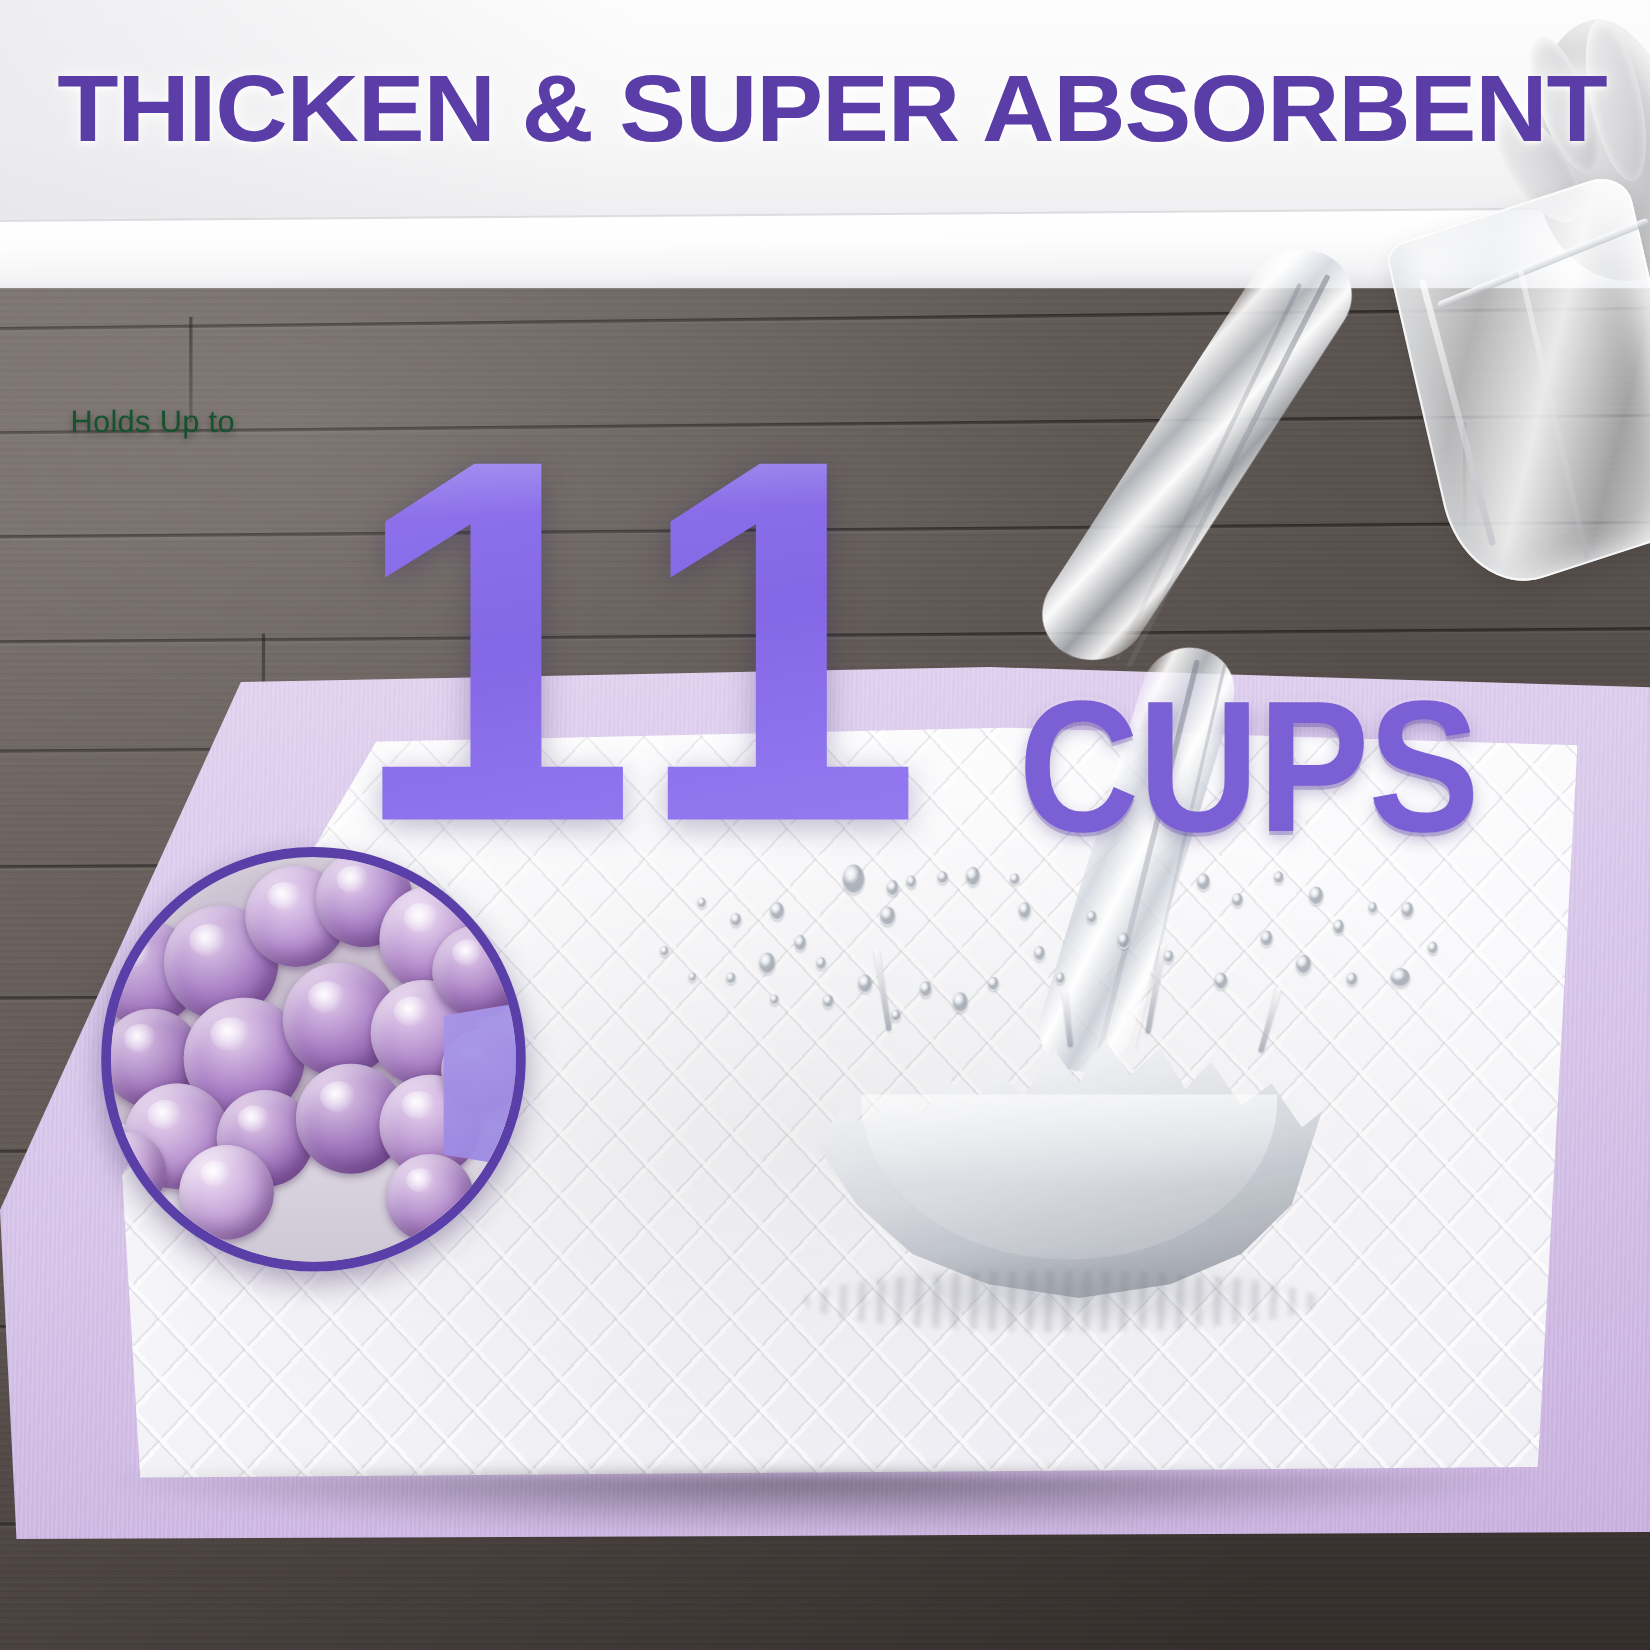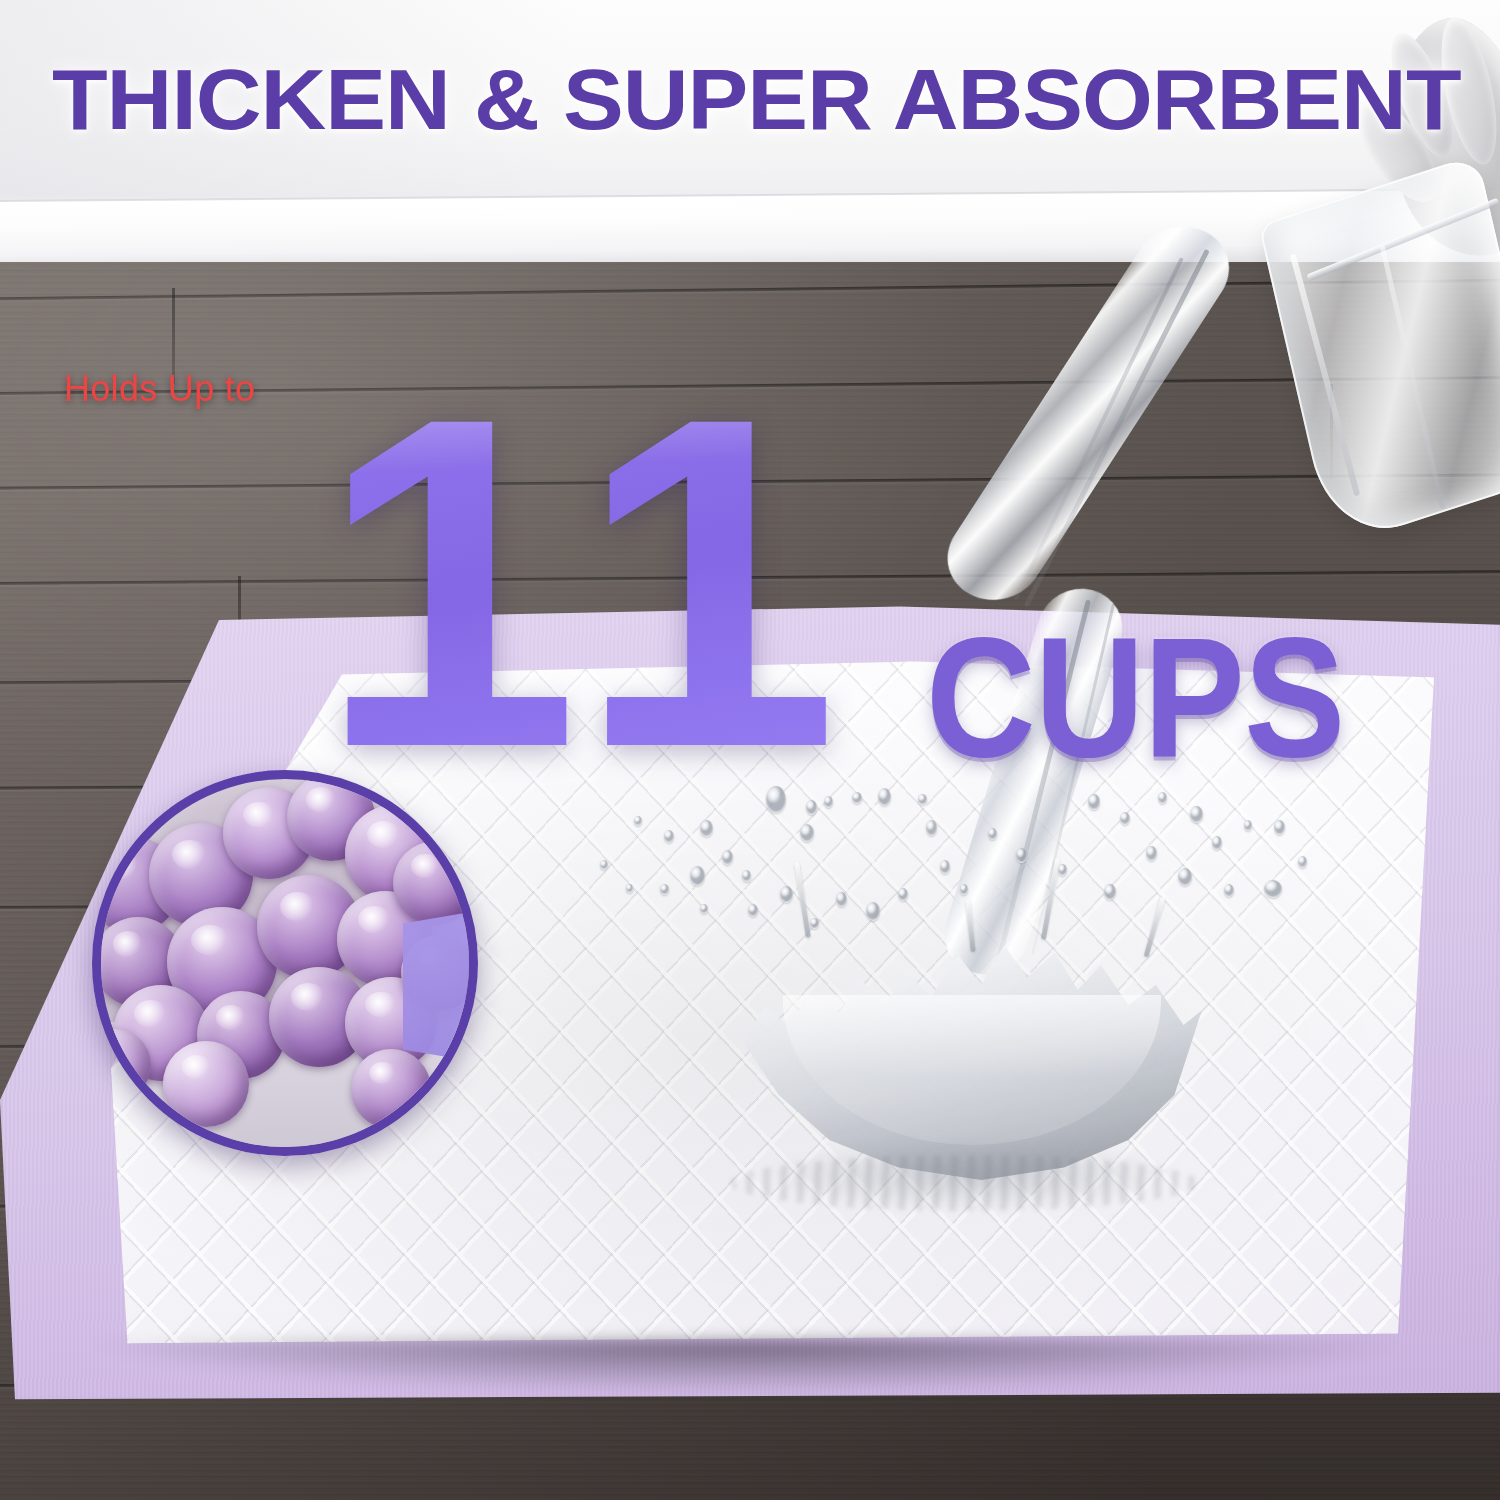--- a/index.html
+++ b/index.html
@@ -82,23 +82,23 @@
     white-space:nowrap;
     transform:scaleX(1.06);
     transform-origin:left center;
     text-shadow:0 2px 5px rgba(255,255,255,.95),0 0 18px rgba(255,255,255,.9);
   }
 
   
   .holds{
     position:absolute;left:64px;top:368px;
     font-family:"Liberation Sans", sans-serif;
-    font-size:36px;
+    font-size:28px;
     font-weight:500;
-    color:#ef4444;
+    color:#14532d;
     letter-spacing:.3px;
     white-space:nowrap;
     text-shadow:0 2px 7px rgba(0,0,0,.38);
   }
 
   
   .pad{
     position:absolute;left:0;top:604px;width:1500px;height:800px;
   }
   .pad-shadow{

